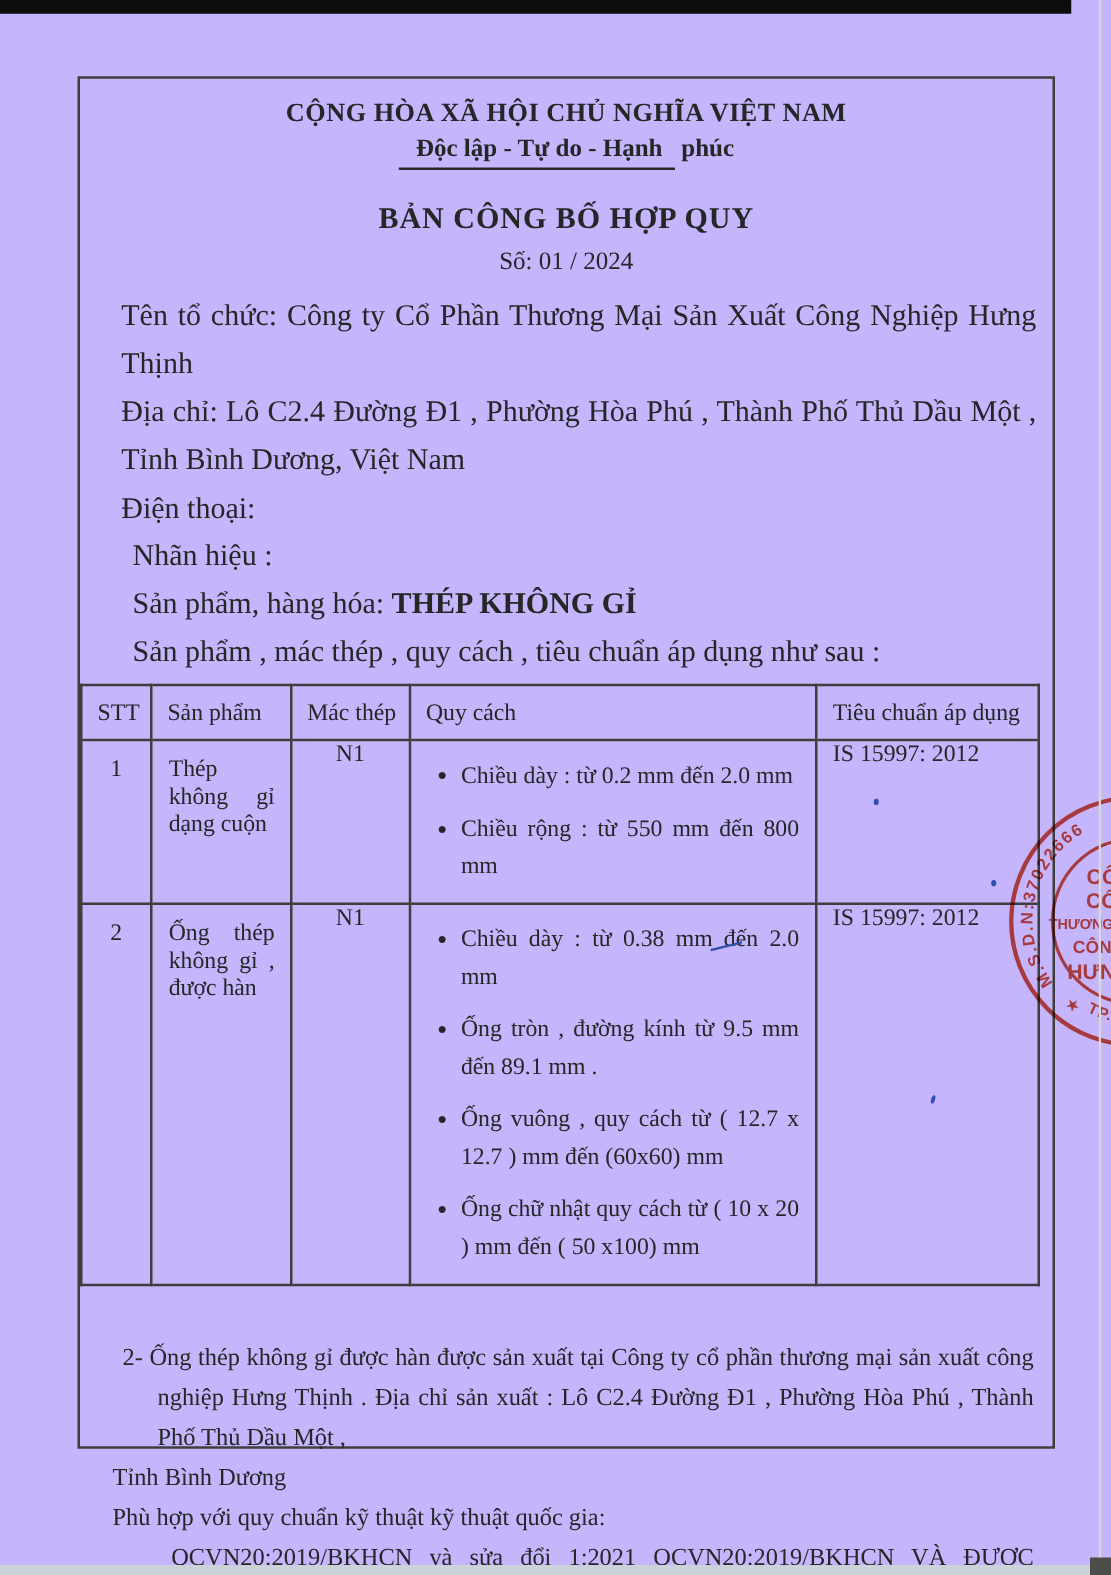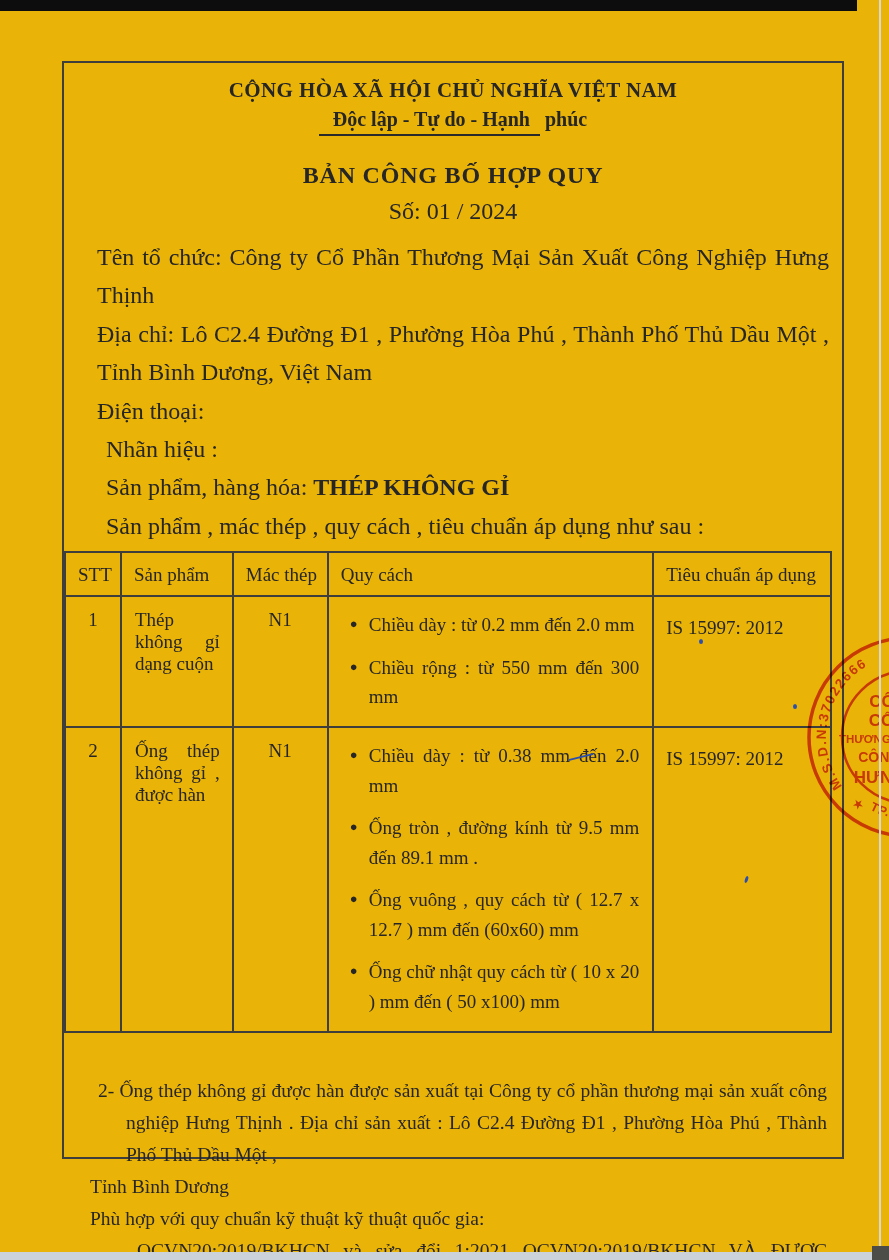--- a/index.html
+++ b/index.html
@@ -1,19 +1,19 @@
 <!DOCTYPE html>
 <html><head>
 <meta charset="utf-8">
 <style>
   html,body{margin:0;padding:0;}
   body{width:889px;height:1260px;background:#e9e9e9;}
   .page{
     position:relative;width:889px;height:1260px;overflow:hidden;
-    background:#eab308;
+    background:#c4b5fd;
     font-family:"Liberation Serif","DejaVu Serif",serif;
     color:#262626;
   }
   
   .scan-top{position:absolute;left:0;top:0;width:857px;height:11px;background:#0d0d0d;}
   .scan-right{position:absolute;right:0;top:0;width:8px;height:1260px;
     background:linear-gradient(to right,#8b8b86,#34343
 2 45%,#2c2c2a);box-shadow:-2px 0 0 #d9d8d2;}
   .scan-bottom{position:absolute;left:0;bottom:0;width:889px;height:8px;background:#ccd2d9;}
   .scan-corner{position:absolute;right:0;bottom:0;width:17px;height:14px;background:#4c4c49;}
@@ -23,44 +23,44 @@
     position:absolute;left:62px;top:61px;width:782px;height:1098px;
     border:2px solid #3e3e3c;box-sizing:border-box;
   }
 
   .hdr{padding-top:15px;text-align:center;}
   .motto-nation{font-size:21px;font-weight:bold;letter-spacing:.4px;}
   .motto-line{margin-top:5px;font-size:20px;font-weight:bold;}
   .motto-underlined{display:inline-block;border-bottom:2.5px solid #2a2a2a;padding:0 10px 3px 14px;}
   .motto-tail{margin-left:5px;}
   .doc-title{margin-top:26px;font-size:24px;font-weight:bold;letter-spacing:.8px;}
-  .doc-number{margin-top:9px;font-size:24px;}
+  .doc-number{margin-top:9px;font-size:20px;}
 
   .info{margin:13px 13px 0 33px;font-size:24px;line-height:1.6;}
   .info p{margin:0;}
   .info .just{text-align:justify;}
   .indent1{padding-left:9px;}
   .bold{font-weight:bold;}
   .intro{margin-top:5px;}
 
   table.spec{
     border-collapse:collapse;width:calc(100% - 10px);
     margin-top:6px;font-size:19px;table-layout:fixed;
   }
   table.spec th,table.spec td{
     border:2px solid #3e3e3c;vertical-align:top;font-weight:normal;
   }
   table.spec th{text-align:left;padding:11px 8px 9px 12px;height:22px;white-space:nowrap;overflow:hidden;}
   th.c-stt,td.c-stt{text-align:center;}
   td{padding:10px 8px;}
   td.c-stt{padding-top:12px;}
   td.c-sp{padding:12px 12px 8px 13px;text-align:justify;}
-  td.c-mt{text-align:center;padding-top:12px;}
+  td.c-mt{text-align:center;padding-top:0;}
   td.c-qc{padding:2px 13px 2px 10px;}
-  td.c-tc{padding:20px 8px 8px 12px;}
+  td.c-tc{padding:0 8px 8px 12px;}
   tr.r1 td{height:88px;}
   tr.r2 td{height:238px;}
   .bullet{display:flex;margin:11px 0 13px 0;}
   .bullet .dot{flex:0 0 aupx;width:30px;text-align:center;font-size:13px;line-height:2.1;}
   .bullet .dot::before{content:"●";}
   .bullet .txt{flex:1;text-align:justify;line-height:1.55;}
 
   .notes{margin:42px 15px 0 26px;font-size:19.5px;line-height:1.64;}
   .notes p{margin:0;}
   .n1 .l1{display:block;padding-left:8px;}
@@ -130,21 +130,21 @@
           <td class="c-stt">1</td>
           <td class="c-sp">Thép không gỉ dạng cuộn</td>
           <td class="c-mt">N1</td>
           <td class="c-qc">
             <div class="bullet">
                 <span class="dot"></span>
                 <span class="txt">Chiều dày : từ 0.2 mm đến 2.0 mm</span>
               </div>
             <div class="bullet">
                 <span class="dot"></span>
-                <span class="txt">Chiều rộng : từ 550 mm đến 300 mm</span>
+                <span class="txt">Chiều rộng : từ 550 mm đến 800 mm</span>
               </div>
           </td>
           <td class="c-tc">IS 15997: 2012</td>
         </tr>
         <tr class="r2">
           <td class="c-stt">2</td>
           <td class="c-sp">Ống thép không gỉ , được hàn</td>
           <td class="c-mt">N1</td>
           <td class="c-qc">
             <div class="bullet">

